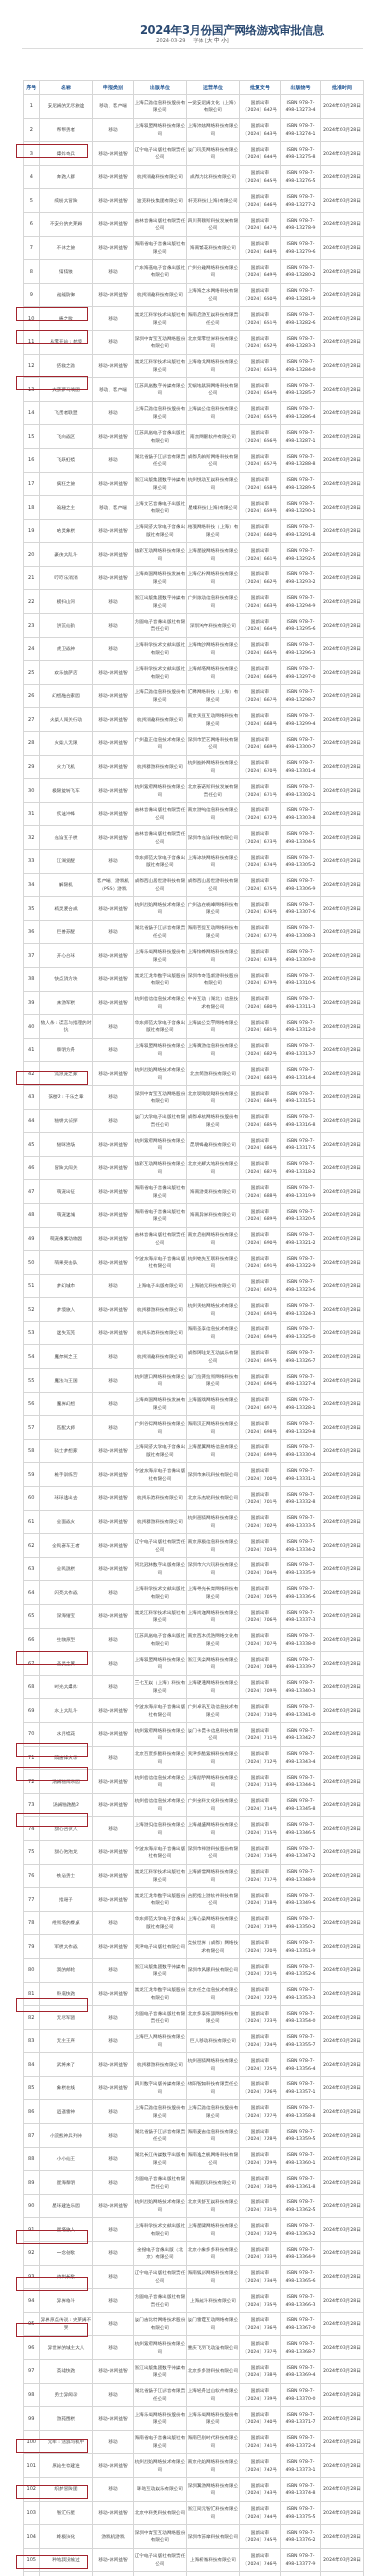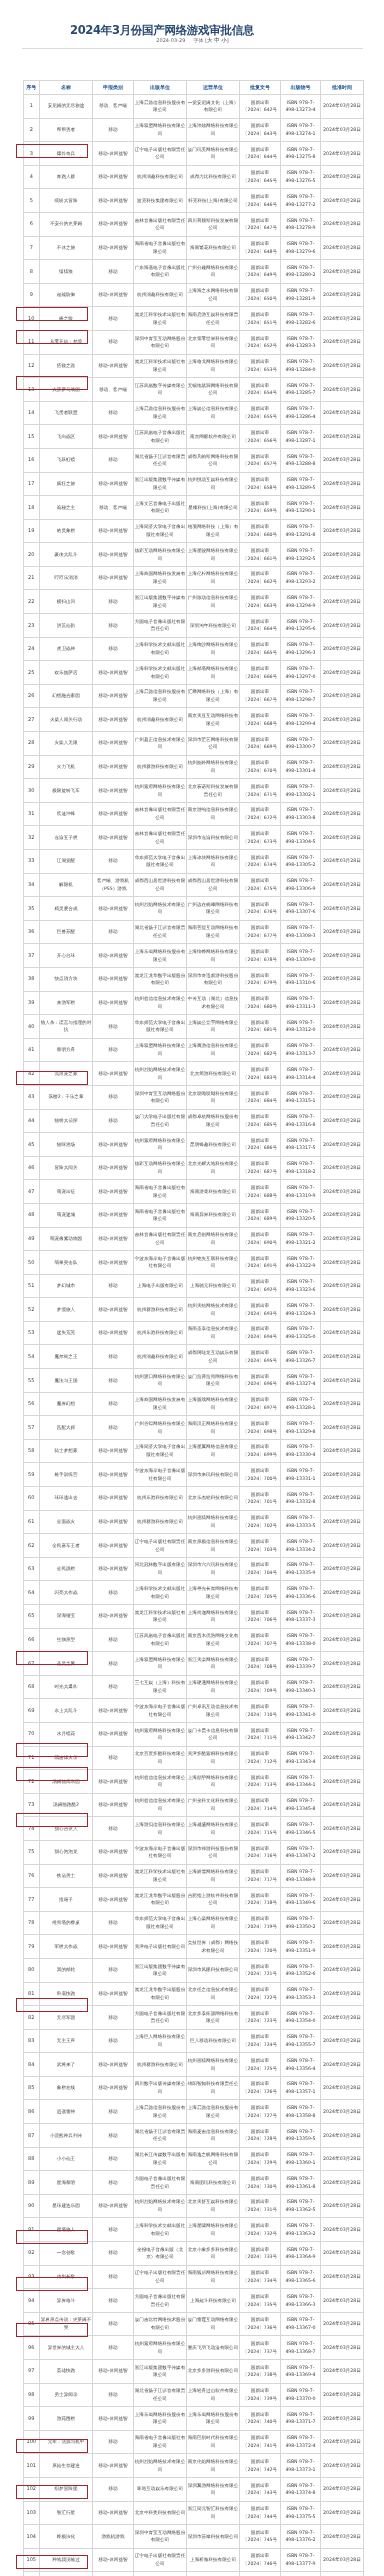--- a/index.html
+++ b/index.html
@@ -1,17 +1,17 @@
 <!DOCTYPE html>
 <html style="font-size:8.8px"><head>
 <meta charset="utf-8">
 <style>
   html, body { margin: 0; padding: 0; background: #ffffff; }
   body { width: 385px; min-height: 2576px; position: relative; font-family: "DejaVu Sans", "Liberation Sans", sans-serif; color: #333; }
-  .page-title { position: absolute; top: 15.4px; left: 0; width: 324px; text-align: center; font-size: 11.5px; color: #2b4a72; letter-spacing: -0.3px; }
+  .page-title { position: absolute; top: 15.4px; left: 0; width: 324px; text-align: right; font-size: 11.5px; color: #2b4a72; letter-spacing: -0.3px; }
   .meta { position: absolute; top: 37px; left: 0; width: 385px; text-align: center; font-size: 5px; color: #666; }
   .meta .fs { margin-left: 6.6px; }
   .meta .fs span { color: #333; font-size: 5.5px; cursor: pointer; }
   .divider { position: absolute; top: 48px; left: 22px; width: 341px; height: 0.5px; background: #dcdcdc; }
   table.grid { position: absolute; top: 80px; left: 22.5px; width: 339px; border-collapse: collapse; table-layout: fixed; font-size: 4.6px; }
   table.grid th, table.grid td { border: 0.5px solid #d6d6d6; text-align: center; vertical-align: middle; padding: 0 0.5px; line-height: 7.7px; overflow: hidden; }
   table.grid th { height: 13px; color: #1d5392; font-weight: bold; font-size: 5px; }
   table.grid td { height: 22.6px; color: #444; }
   col.c-seq { width: 16.5px; }
   col.c-name { width: 53px; }

